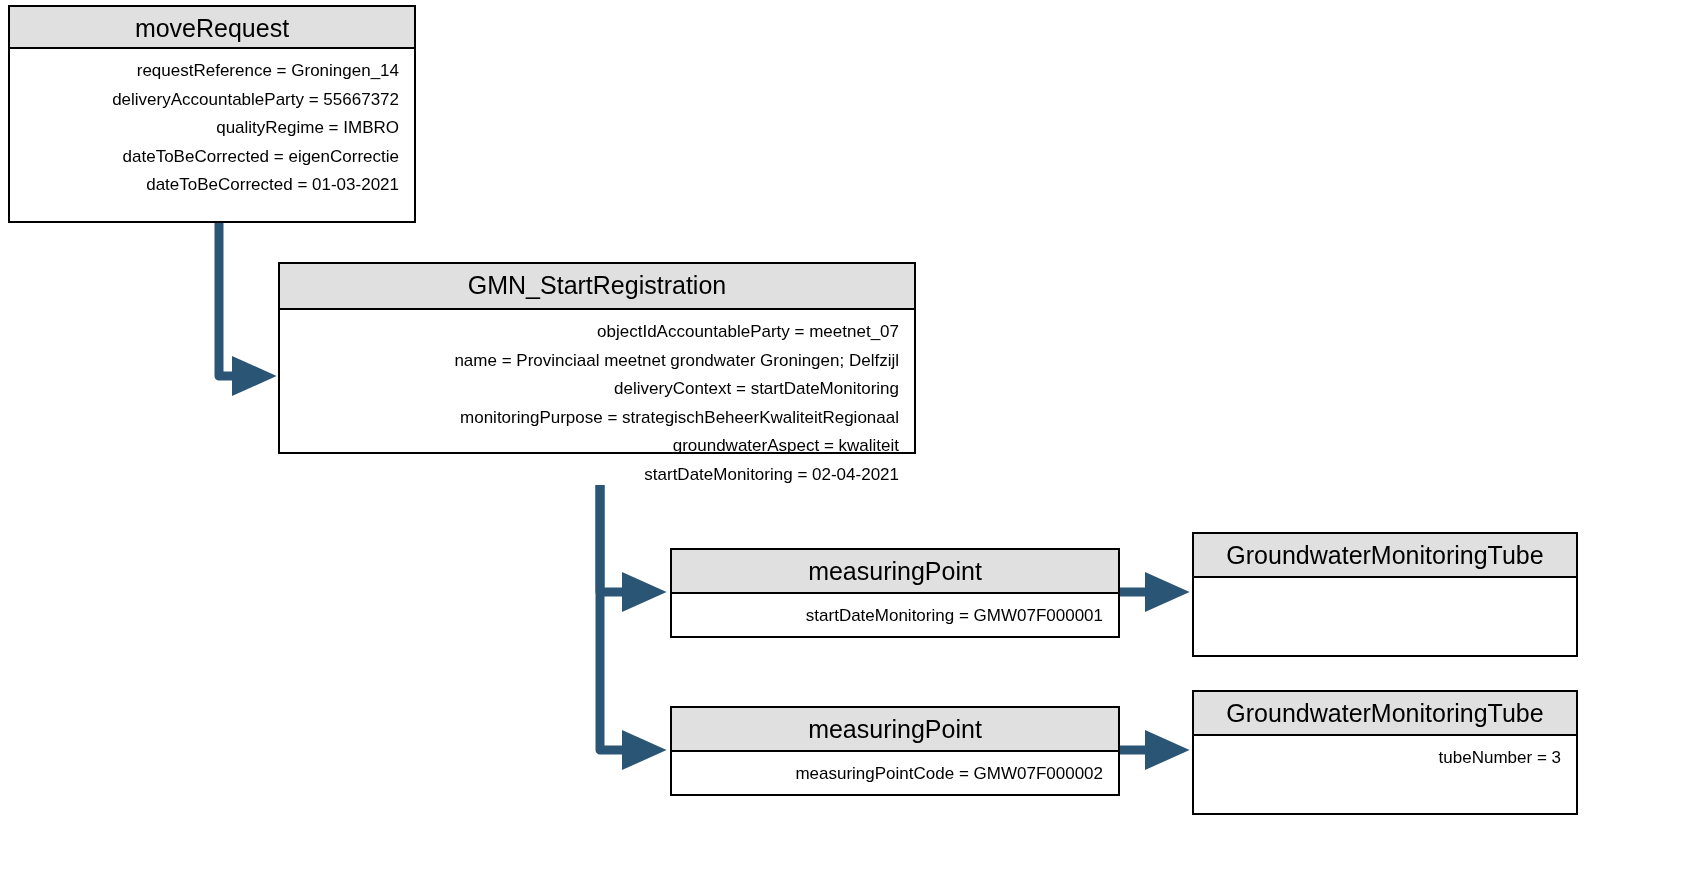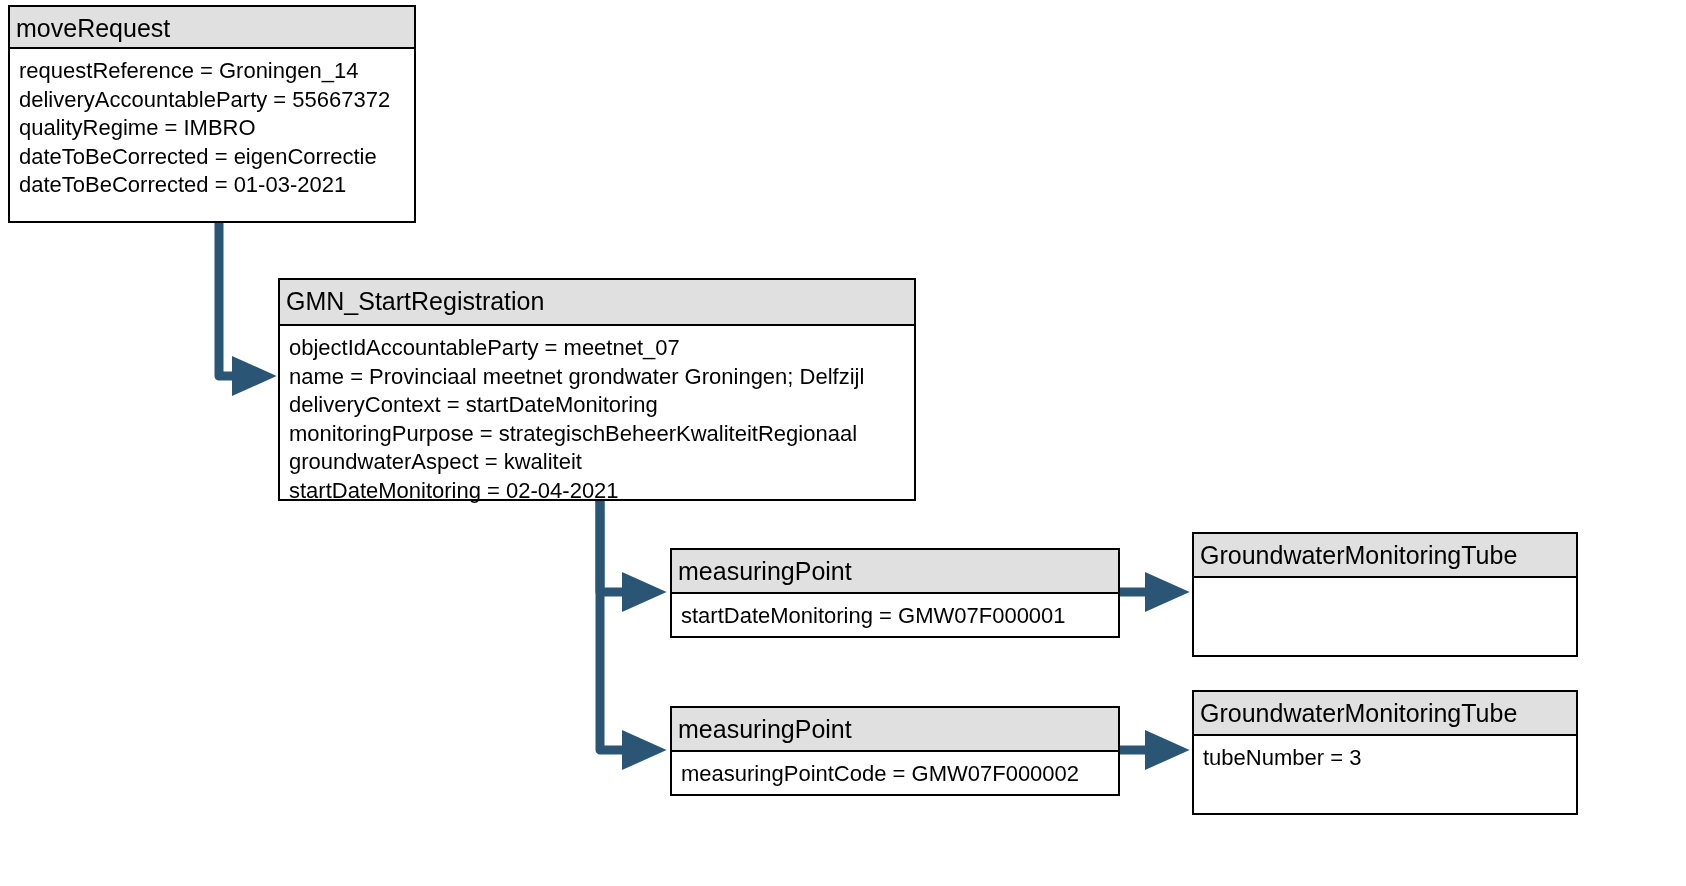--- a/index.html
+++ b/index.html
@@ -18,35 +18,36 @@
   .uml-box {
     position: absolute;
     box-sizing: border-box;
     border: 2px solid #000000;
     background: #ffffff;
   }
   .uml-header {
     box-sizing: border-box;
     background: #e0e0e0;
     border-bottom: 2px solid #000000;
-    text-align: left;
+    text-align: center;
     font-size: 25px;
     color: #000000;
     line-height: 1.0;
     padding: 9px 6px 10px 6px;
     white-space: nowrap;
     overflow: hidden;
   }
   .uml-body {
     box-sizing: border-box;
     padding: 8px 15px 8px 9px;
-    font-size: 22px;
+    font-size: 17px;
     line-height: 28.5px;
     color: #000000;
     white-space: nowrap;
+    text-align: right;
   }
   .uml-body .attr {
     display: block;
     white-space: nowrap;
   }
   svg.connectors {
     position: absolute;
     left: 0;
     top: 0;
     width: 1686px;
@@ -81,21 +82,21 @@
     <div class="uml-header" style="height:42px;">moveRequest</div>
     <div class="uml-body">
       <span class="attr">requestReference = Groningen_14</span>
       <span class="attr">deliveryAccountableParty = 55667372</span>
       <span class="attr">qualityRegime = IMBRO</span>
       <span class="attr">dateToBeCorrected = eigenCorrectie</span>
       <span class="attr">dateToBeCorrected = 01-03-2021</span>
     </div>
   </div>
 
-  <div class="uml-box" style="left:278px; top:262px; width:638px; height:223px;margin-top:16px;">
+  <div class="uml-box" style="left:278px; top:262px; width:638px; height:192px;">
     <div class="uml-header" style="height:46px;">GMN_StartRegistration</div>
     <div class="uml-body">
       <span class="attr">objectIdAccountableParty = meetnet_07</span>
       <span class="attr">name = Provinciaal meetnet grondwater Groningen; Delfzijl</span>
       <span class="attr">deliveryContext = startDateMonitoring</span>
       <span class="attr">monitoringPurpose = strategischBeheerKwaliteitRegionaal</span>
       <span class="attr">groundwaterAspect = kwaliteit</span>
       <span class="attr">startDateMonitoring = 02-04-2021</span>
     </div>
   </div>

